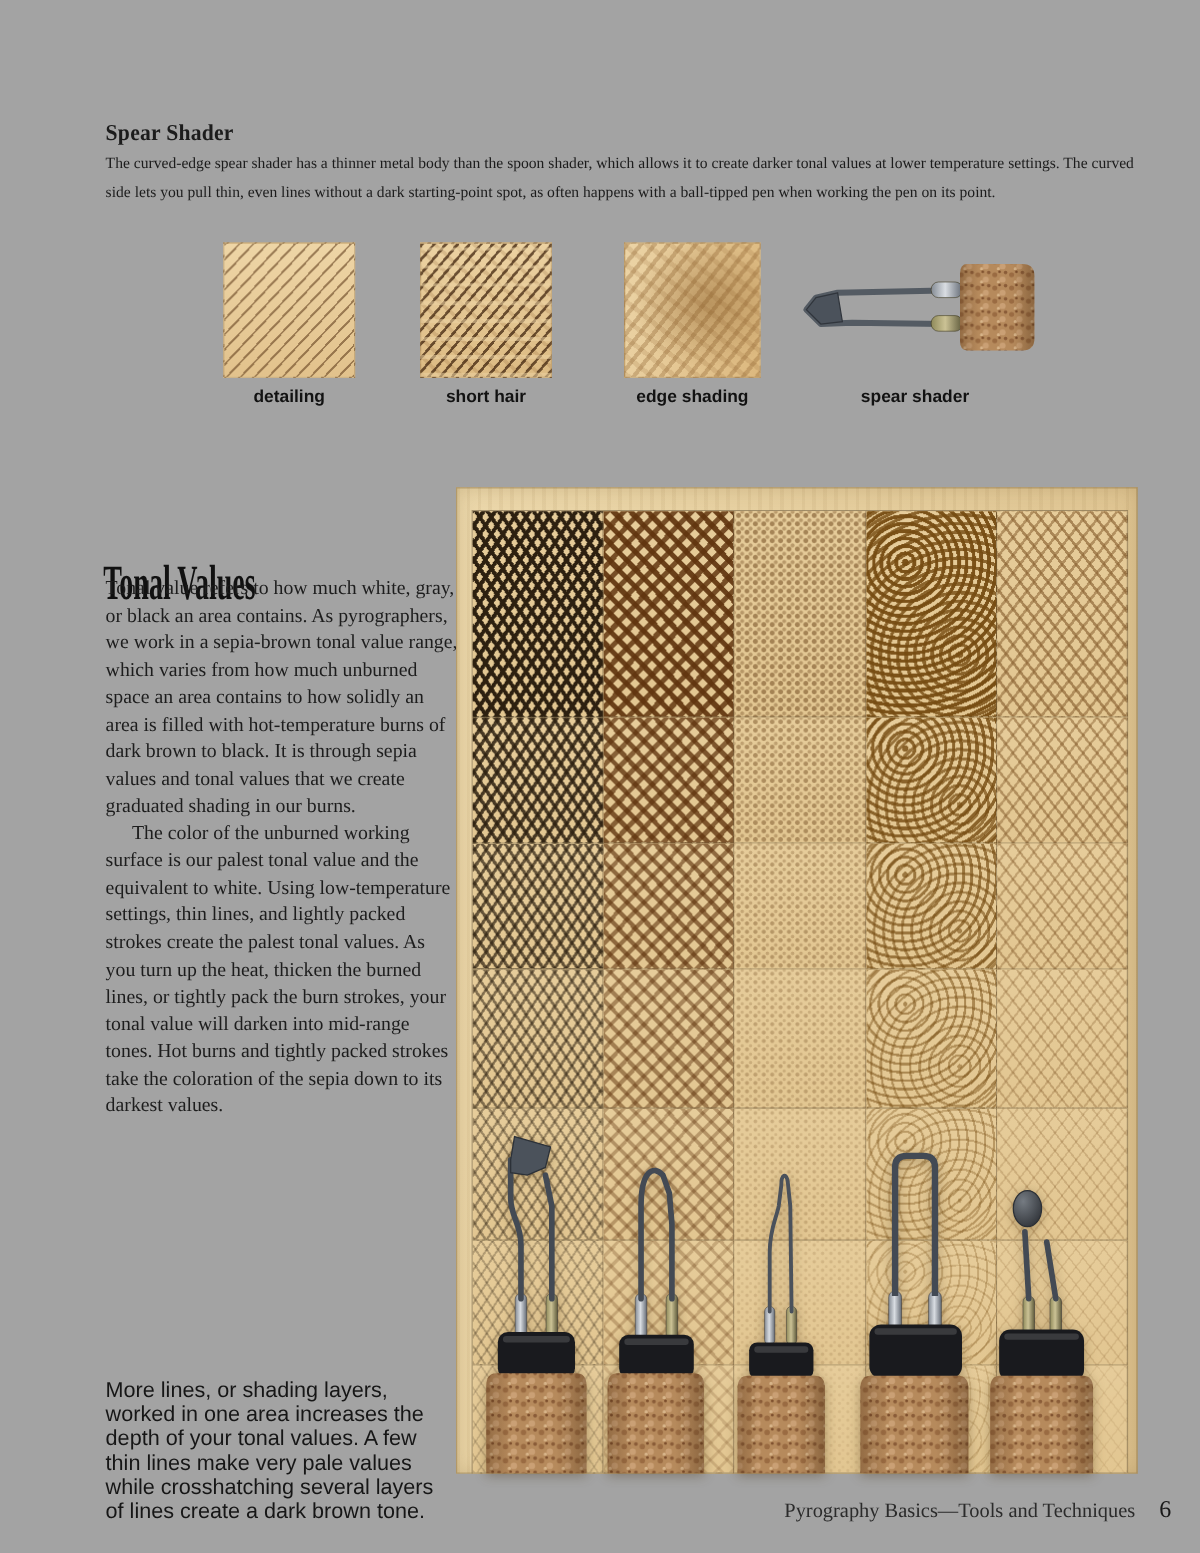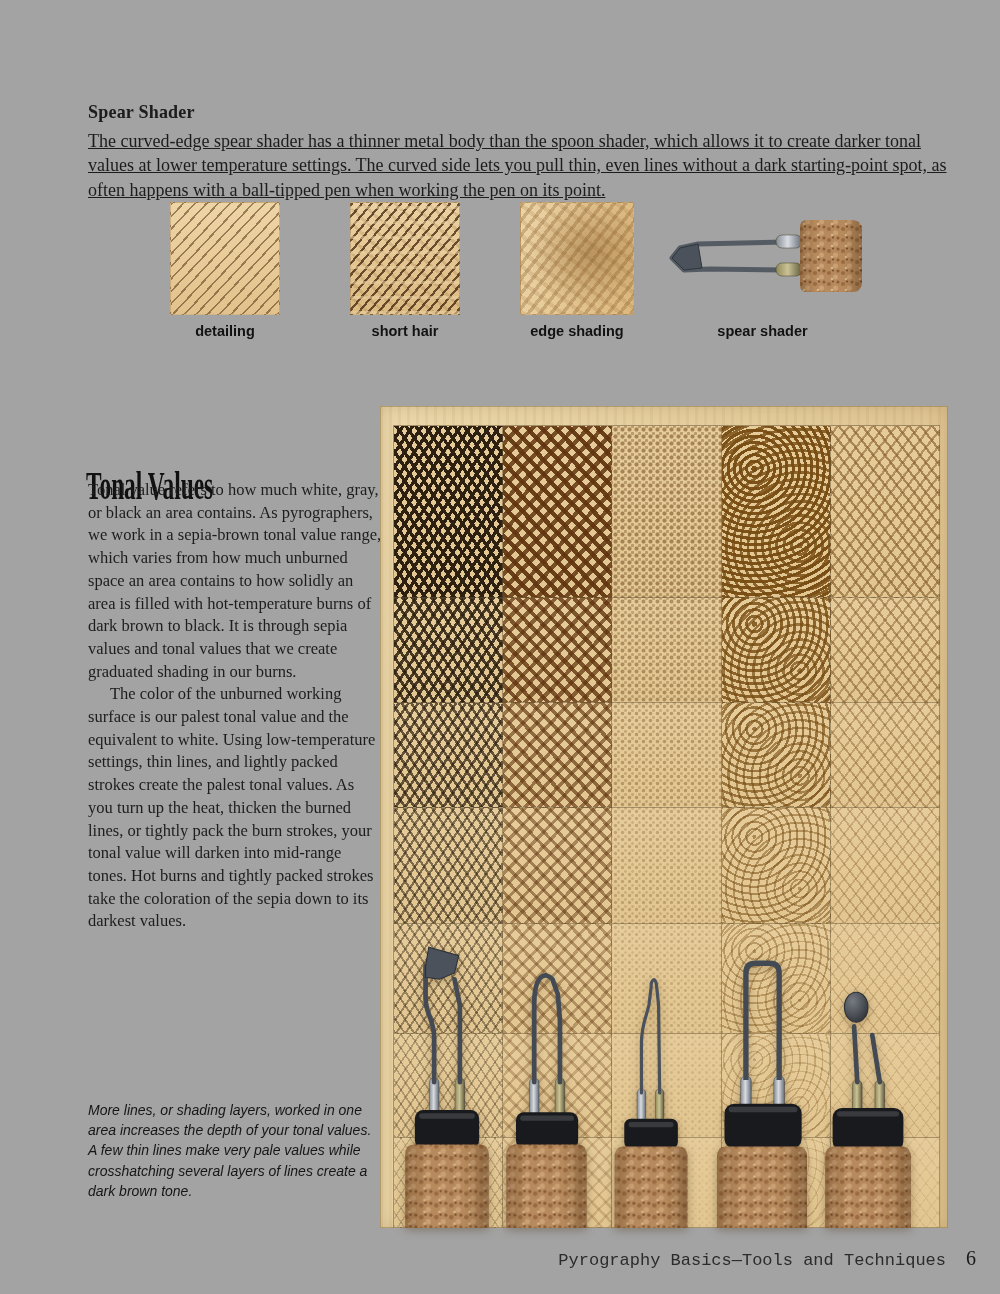--- a/index.html
+++ b/index.html
@@ -4,28 +4,28 @@
 <style>
   html,body{margin:0;padding:0;background:#ffffff;}
   #page{position:relative;width:1000px;height:1294px;background:#a3a3a3;overflow:hidden;
         font-family:"Liberation Serif",serif;color:#1c1c1c;}
 
   .abs{position:absolute;}
 
   
   #spear-heading{left:88px;top:86px;font-weight:bold;font-size:19px;line-height:1.1;
                  transform:scaleX(.95);transform-origin:left top;letter-spacing:.2px;}
-  #spear-body{left:88px;top:111px;width:866px;font-size:18px;line-height:24.4px;text-decoration:underline;}
+  #spear-body{left:88px;top:111px;width:866px;font-size:13px;line-height:24.4px;}
 
   
   .fig{position:absolute;top:202px;text-align:center;}
   .fig .img{height:113px;border:1px solid rgba(150,120,80,.35);box-sizing:border-box;}
   .fig .lbl{margin-top:8px;font-family:"Liberation Sans",sans-serif;font-weight:600;
             font-size:14.5px;color:#121212;}
-  #fig-detailing{left:170px;width:110px;}
+  #fig-detailing{left:186px;width:110px;}
   #fig-shorthair{left:350px;width:110px;}
   #fig-edgeshading{left:520px;width:114px;}
   #fig-tool{left:655px;width:215px;}
   #fig-tool .img{border:none;display:flex;align-items:center;justify-content:center;}
 
   .sw-detailing{background:
      repeating-linear-gradient(133deg, rgba(88,52,20,.55) 0 1.6px, rgba(88,52,20,0) 1.6px 8.5px),
      linear-gradient(#eed5a6,#e2c28c);}
   .sw-shorthair{background:
      repeating-linear-gradient(0deg, rgba(236,210,162,.55) 0 3px, rgba(236,210,162,0) 3px 15px),
@@ -41,39 +41,39 @@
   #caption-top{left:90px;top:357px;width:856px;font-family:"Liberation Sans",sans-serif;
                font-size:14px;line-height:20px;color:#161616;}
 
   
   #tonal-heading{left:86px;top:438px;font-weight:bold;font-size:41px;line-height:1;
                  transform:scaleX(.57);transform-origin:left top;white-space:nowrap;color:#111;}
   #tonal-body{left:88px;top:479px;width:294px;font-size:16.5px;line-height:22.7px;color:#1d1d1d;}
   #tonal-body p{margin:0;}
   #tonal-body p.indent{text-indent:22px;font-family:Liberation Serif, serif;}
 
-  #caption-left{left:88px;top:1086px;width:292px;font-family:"Liberation Sans",sans-serif;
-                font-size:14px;line-height:20.2px;color:#161616;font-style:italic;}
+  #caption-left{left:88px;top:1130px;width:292px;font-family:"Liberation Sans",sans-serif;
+                font-size:18px;line-height:20.2px;color:#161616;}
 
   
   #photo{left:380px;top:406px;width:568px;height:822px;
          background:
            repeating-linear-gradient(90deg, rgba(160,130,80,.10) 0 3px, rgba(160,130,80,0) 3px 9px),
            linear-gradient(100deg,#ecd8ab,#e4cc9b 55%,#dcc08c);
          box-shadow:inset 0 0 0 1px rgba(140,110,60,.45), inset 0 0 18px rgba(120,90,45,.25);}
   #tonal-grid{position:absolute;left:13px;top:19px;right:8px;bottom:0;display:grid;
               grid-template-columns:repeat(5,1fr);
               border-left:1px solid rgba(105,88,58,.55);border-top:1px solid rgba(105,88,58,.55);}
   #tonal-grid .cell{border-right:1px solid rgba(105,88,58,.5);border-bottom:1px solid rgba(105,88,58,.5);}
   #pens{position:absolute;left:0;top:0;width:100%;height:100%;z-index:2;}
   .pen{position:absolute;bottom:0;height:298px;filter:drop-shadow(0 2px 5px rgba(60,40,10,.35));}
 
   
   #footer{left:0;right:24px;top:1247px;text-align:right;}
-  #footer .chapter{font-family:Liberation Mono, monospace;font-size:17px;color:#2b2b2b;}
+  #footer .chapter{font-family:Liberation Serif, serif;font-size:17px;color:#2b2b2b;}
   #footer .pagenum{font-family:"Liberation Serif",serif;font-size:20px;color:#1a1a1a;margin-left:20px;}
 </style>
 </head>
 <body>
 
 <div id="page">
 
   <h2 class="abs" id="spear-heading">Spear Shader</h2>
 
   <p class="abs" id="spear-body">The curved-edge spear shader has a thinner metal body than the spoon shader, which allows it to create darker tonal values at lower temperature settings. The curved side lets you pull thin, even lines without a dark starting-point spot, as often happens with a ball-tipped pen when working the pen on its point.</p>

